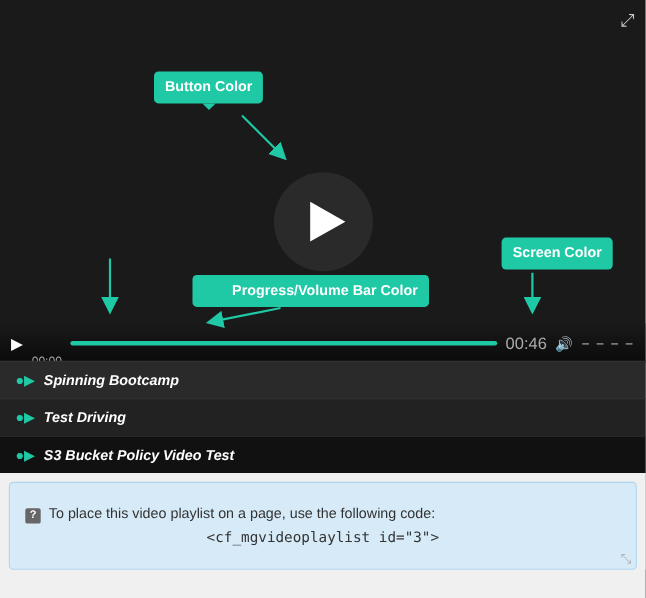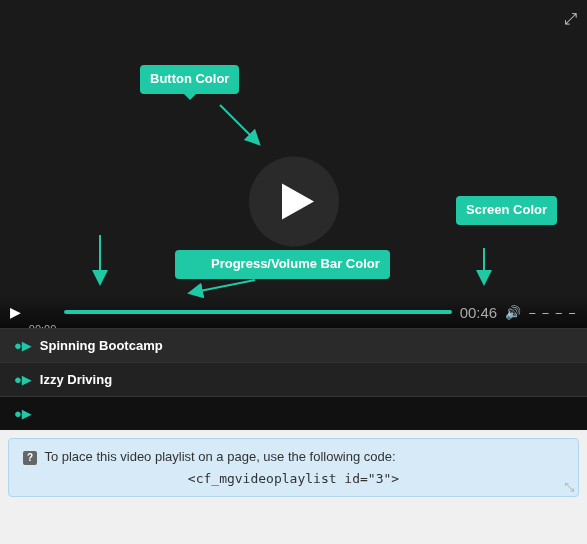--- a/index.html
+++ b/index.html
@@ -152,20 +152,21 @@
 
     .playlist-play-icon {
       color: #20c9a6;
       font-size: 13px;
     }
 
     .playlist-title {
       color: white;
       font-size: 13px;
       font-weight: bold;
+      font-style: italic;
     }
 
     
     .tooltip {
       position: absolute;
       background: #20c9a6;
       color: white;
       font-size: 13px;
       font-weight: bold;
       padding: 6px 10px;
@@ -198,21 +199,21 @@
       height: 100%;
       pointer-events: none;
       z-index: 15;
     }
 
     
     .info-box {
       background: #d6eaf8;
       border: 1px solid #aed6f1;
       margin: 8px;
-      padding: 10px 14px;
+      padding: 20px 14px;
       border-radius: 4px;
       font-size: 13px;
       color: #333;
       position: relative;
     }
 
     .info-box .code-line {
       text-align: center;
       margin-top: 6px;
       font-family: monospace;
@@ -269,44 +270,45 @@
           <path d="M0,0 L0,8 L8,4 z" fill="#20c9a6"></path>
         </marker>
       </defs>
     </svg>
 
     <div class="tooltip arrow-down" style="top: 65px; left: 140px;">Button Color</div>
 
 
     <div class="tooltip" style="top: 250px; left: 175px; padding-left: 36px;">Progress/Volume Bar Color</div>
 
-    <div class="tooltip" style="top: 196px; right: 30px;">Screen Color</div>
+    <div class="tooltip" style="top: 216px; right: 30px;">Screen Color</div>
 
     <div class="playbar">
       <div class="play-icon-small">▶</div>
       <div class="time-label">00:00</div>
       <div class="progress-bar-container">
         <div class="progress-bar-fill"></div>
       </div>
       <div class="time-end">00:46</div>
       <div class="volume-icon">🔊</div>
       <div class="volume-dots">– – – –</div>
     </div>
 
     <div class="playlist">
       <div class="playlist-item">
         <span class="playlist-play-icon">●▶</span>
         <span class="playlist-title">Spinning Bootcamp</span>
       </div>
       <div class="playlist-item">
         <span class="playlist-play-icon">●▶</span>
-        <span class="playlist-title">Izzy Driving</span>
+        <span class="playlist-title">Test Driving</span>
       </div>
       <div class="playlist-item">
         <span class="playlist-play-icon">●▶</span>
+        <span class="playlist-title">S3 Bucket Policy Video Test</span>
       </div>
     </div>
 
   </div>
 
   <div class="info-box">
     <div>
       <span class="info-icon">?</span>
       <span>To place this video playlist on a page, use the following code:</span>
     </div>

